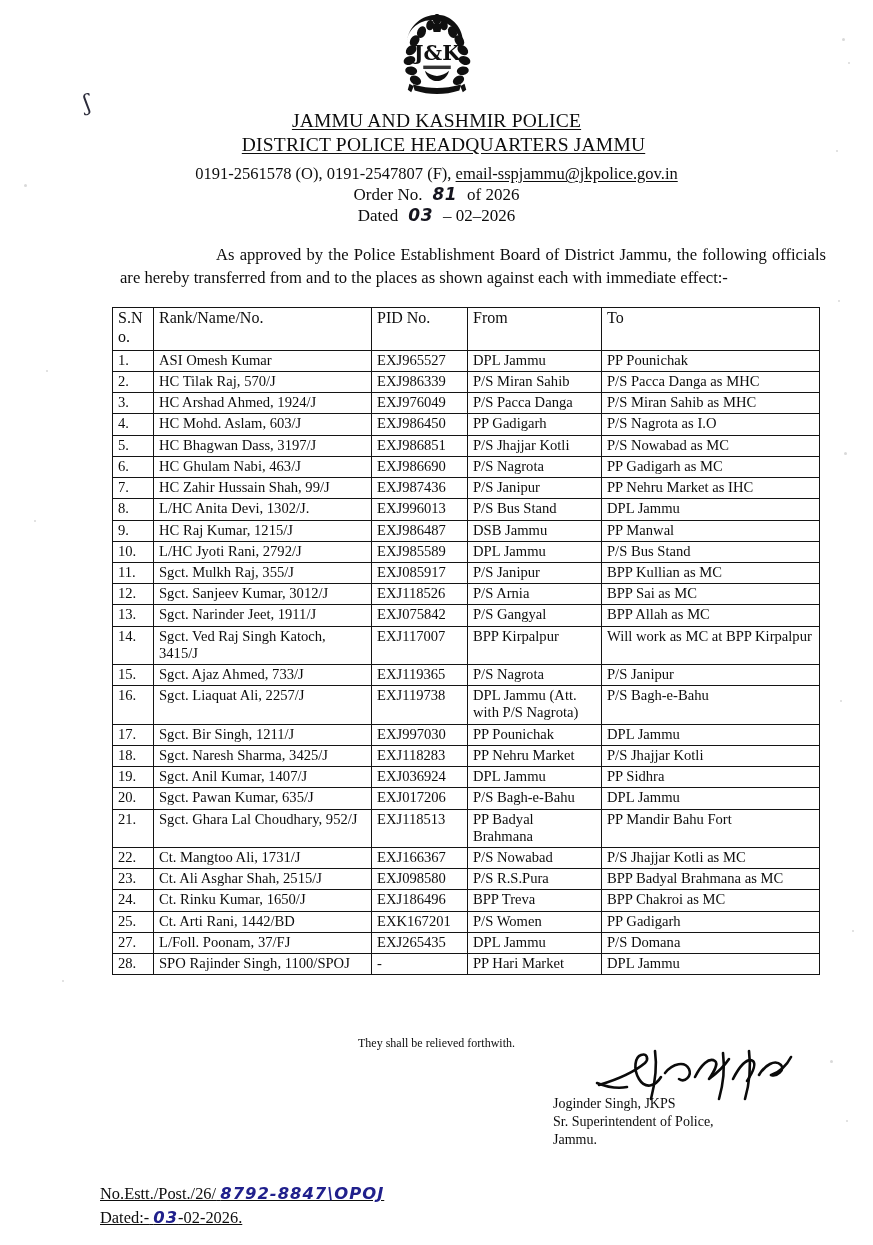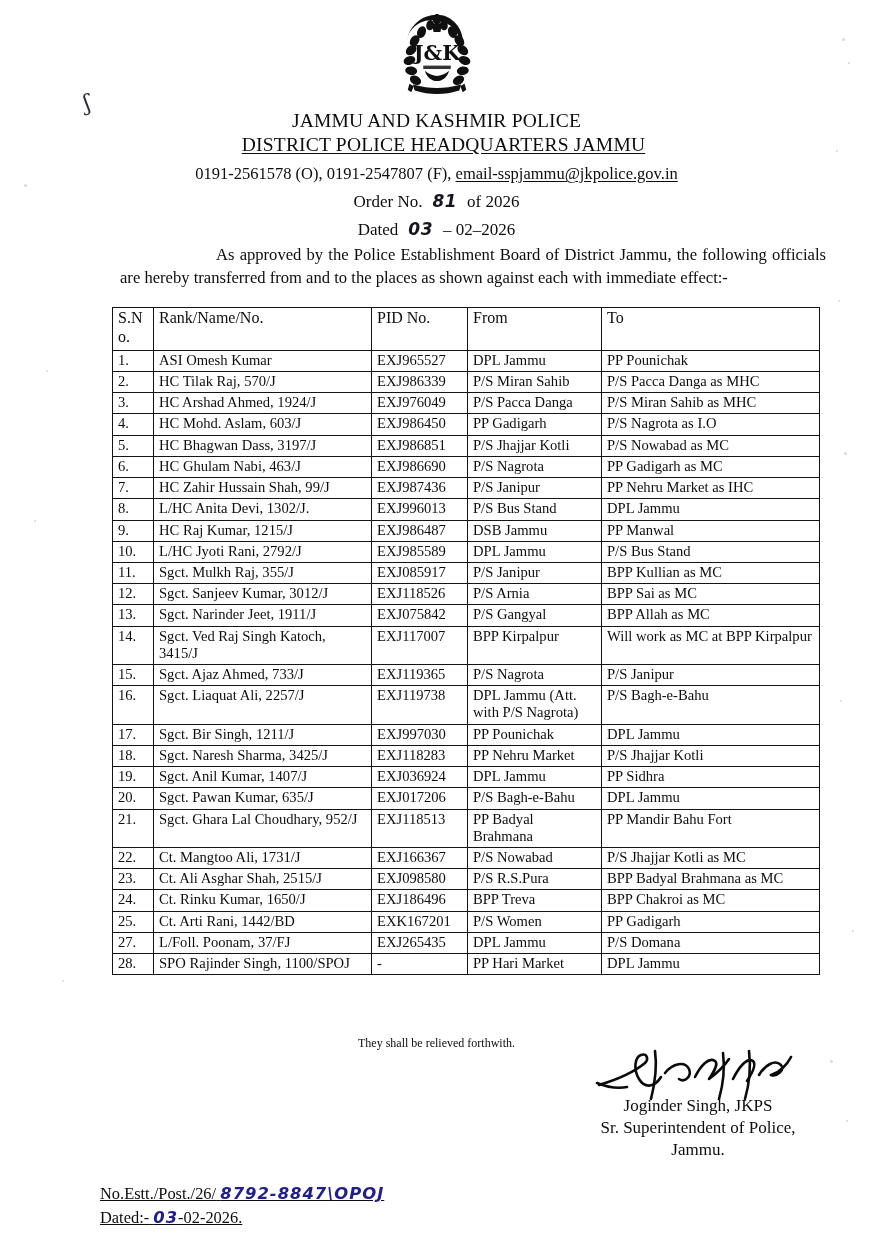--- a/index.html
+++ b/index.html
@@ -49,20 +49,21 @@
   .title-block {
     position: absolute;
     top: 110px;
     left: 0;
     right: 0;
     text-align: center;
   }
   .org-line1 {
     font-size: 19.5px;
     letter-spacing: .2px;
+    text-decoration: underline;
     text-underline-offset: 2px;
     white-space: nowrap;
   }
   .org-line2 {
     font-size: 19.5px;
     letter-spacing: .2px;
     text-decoration: underline;
     text-underline-offset: 2px;
     margin-top: 2px;
     white-space: nowrap;
@@ -73,21 +74,20 @@
     margin-top: 8px;
     white-space: nowrap;
   }
   .contact-line .email {
     text-decoration: underline;
     text-underline-offset: 2px;
   }
 
   .order-line, .dated-line {
     font-size: 17px;
-    margin-top: 7px;
     white-space: nowrap;
   }
   .hand {
     font-family: "DejaVu Sans", sans-serif;
     font-size: 17px;
     font-weight: 600;
     letter-spacing: .5px;
     color: #15151f;
     padding: 0 10px;
     font-style: italic;
@@ -157,22 +157,22 @@
     right: 0;
     text-align: center;
     font-size: 12px;
   }
 
   .sign-block {
     position: absolute;
     top: 1095px;
     right: 30px;
     width: 290px;
-    text-align: center;
-    font-size: 17px;
+    text-align: left;
+    font-size: 14px;
     line-height: 1.3;
   }
   .signature {
     position: absolute;
     top: -52px;
     left: 40px;
     width: 210px;
     height: 62px;
   }
 

